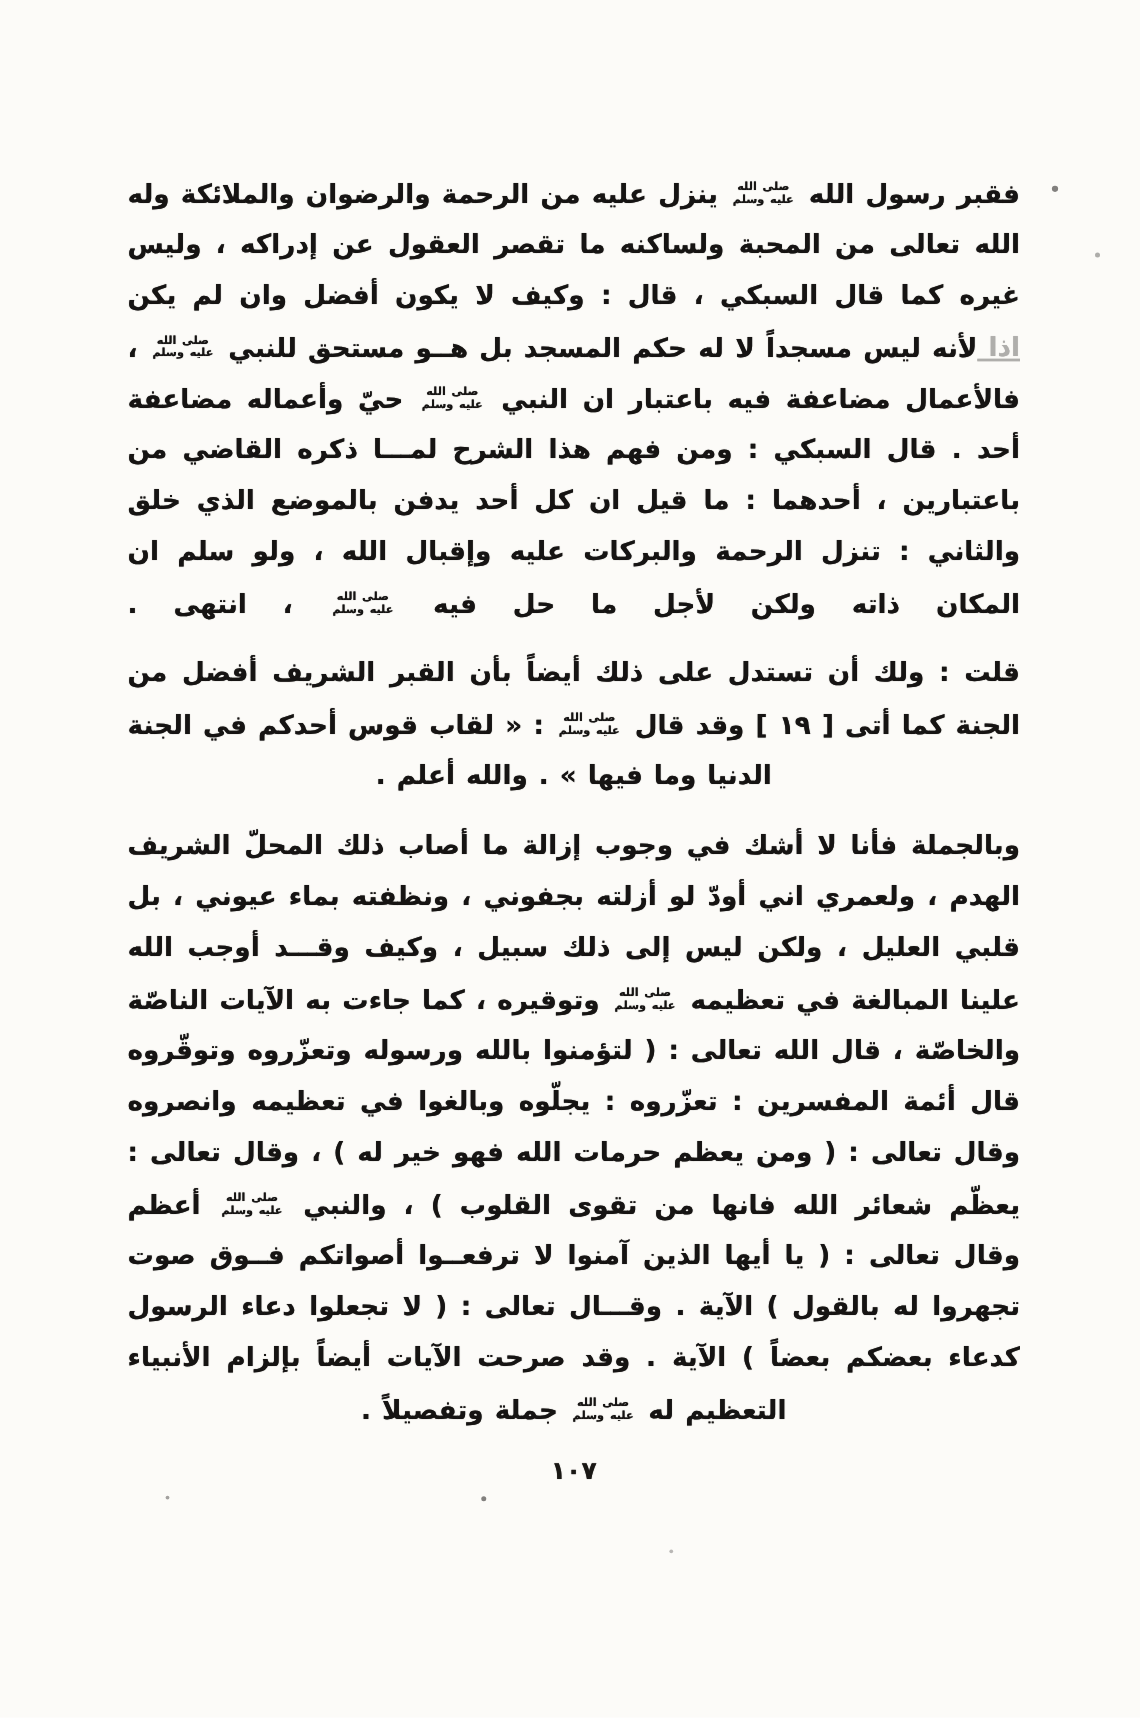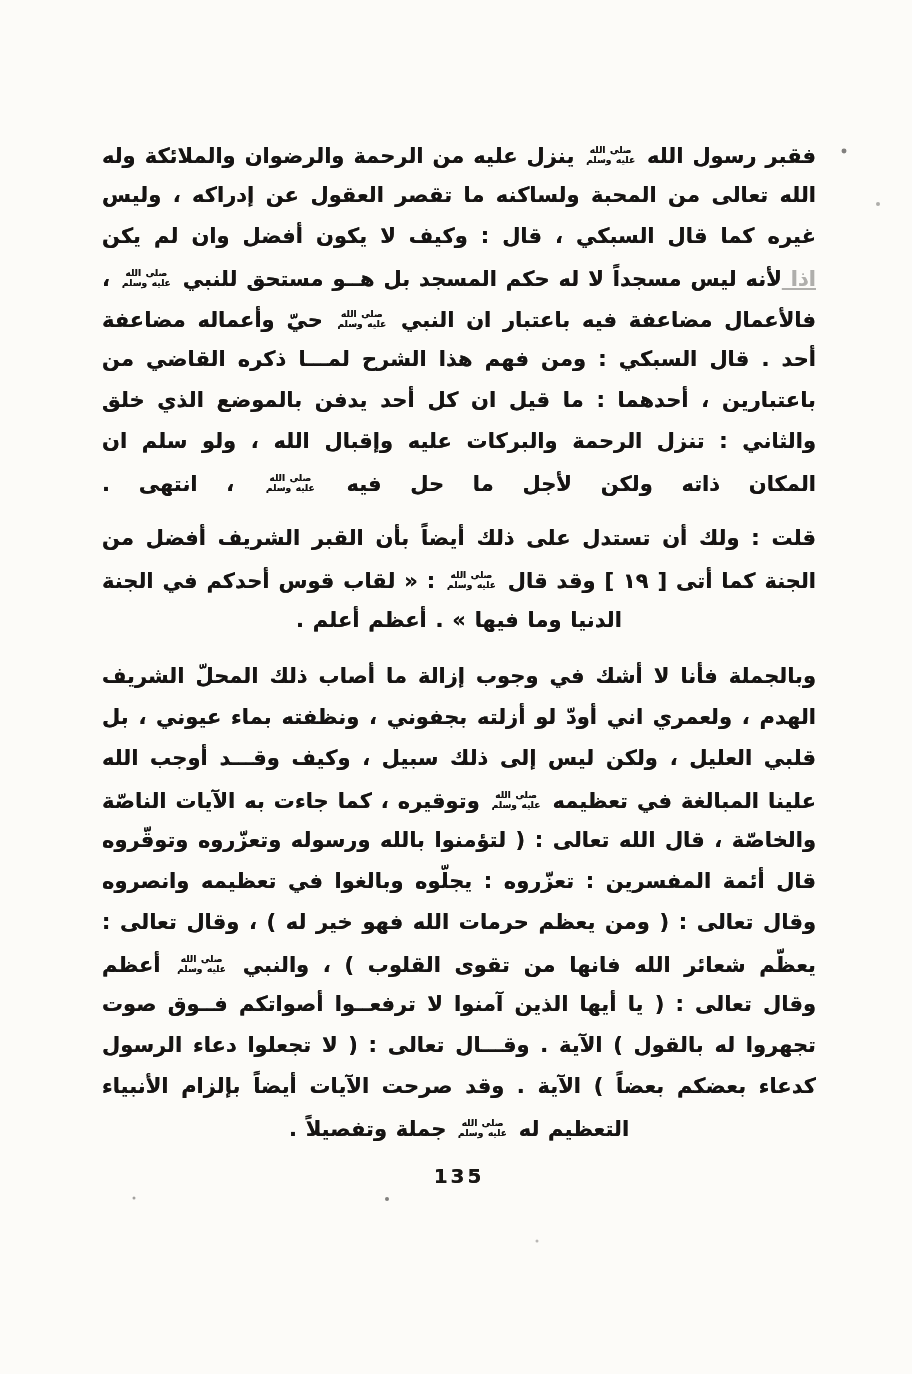--- a/index.html
+++ b/index.html
@@ -110,21 +110,21 @@
             <span>صلى الله</span>
             <span>عليه وسلم</span>
           </span> ، انتهى .</div>
       </div>
       <div class="para">
         <div class="line">قلت : ولك أن تستدل على ذلك أيضاً بأن القبر الشريف أفضل من رياض</div>
         <div class="line">الجنة كما أتى [ ١٩ ] وقد قال <span class="honorific">
             <span>صلى الله</span>
             <span>عليه وسلم</span>
           </span> : « لقاب قوس أحدكم في الجنة خير من</div>
-        <div class="line center">الدنيا وما فيها » . أعظم أعلم .</div>
+        <div class="line center">الدنيا وما فيها » . والله أعلم .</div>
       </div>
       <div class="para">
         <div class="line">وبالجملة فأنا لا أشك في وجوب إزالة ما أصاب ذلك  المحلّ الشريف من</div>
         <div class="line">الهدم ، ولعمري اني أودّ لو أزلته بجفوني ، ونظفته بماء عيوني ، بل بسويداء</div>
         <div class="line">قلبي العليل ، ولكن ليس إلى ذلك سبيل ، وكيف وقـــد أوجب الله تعالى</div>
         <div class="line">علينا المبالغة في تعظيمه <span class="honorific">
             <span>صلى الله</span>
             <span>عليه وسلم</span>
           </span> وتوقيره ، كما جاءت به الآيات الناصّة ، العامّة</div>
         <div class="line">والخاصّة ، قال الله تعالى : ( لتؤمنوا بالله ورسوله  وتعزّروه وتوقّروه ) ،</div>
@@ -136,14 +136,14 @@
           </span> أعظم  شعائر الله ،</div>
         <div class="line">وقال تعالى : ( يا أيها الذين آمنوا لا ترفعــوا أصواتكم فــوق صوت النبي ولا</div>
         <div class="line">تجهروا له بالقول ) الآية . وقـــال تعالى : ( لا تجعلوا دعاء الرسول  بينكم</div>
         <div class="line">كدعاء بعضكم بعضاً ) الآية . وقد صرحت الآيات أيضاً بإلزام الأنبياء قاطبة</div>
         <div class="line center">التعظيم له <span class="honorific">
             <span>صلى الله</span>
             <span>عليه وسلم</span>
           </span> جملة وتفصيلاً .</div>
       </div>
     </div>
-  <div class="page-number">135</div>
+  <div class="page-number">١٠٧</div>
 </div>
 
 </body></html>

